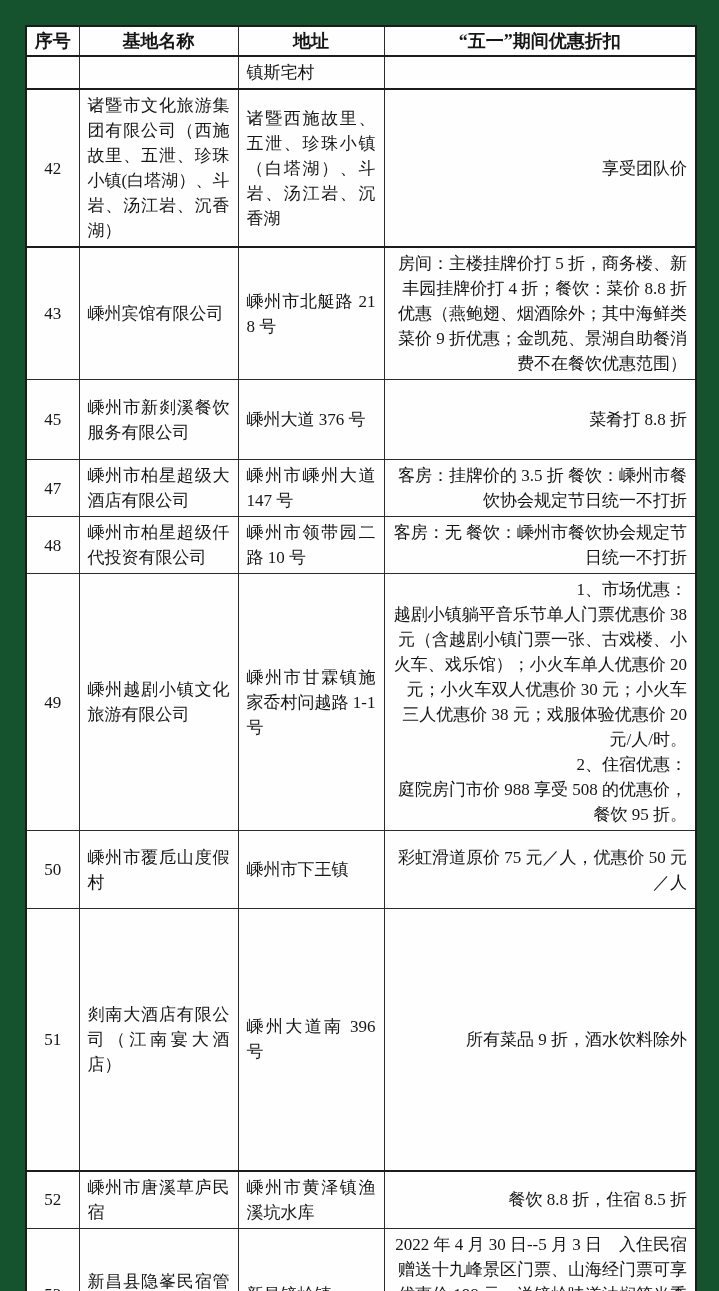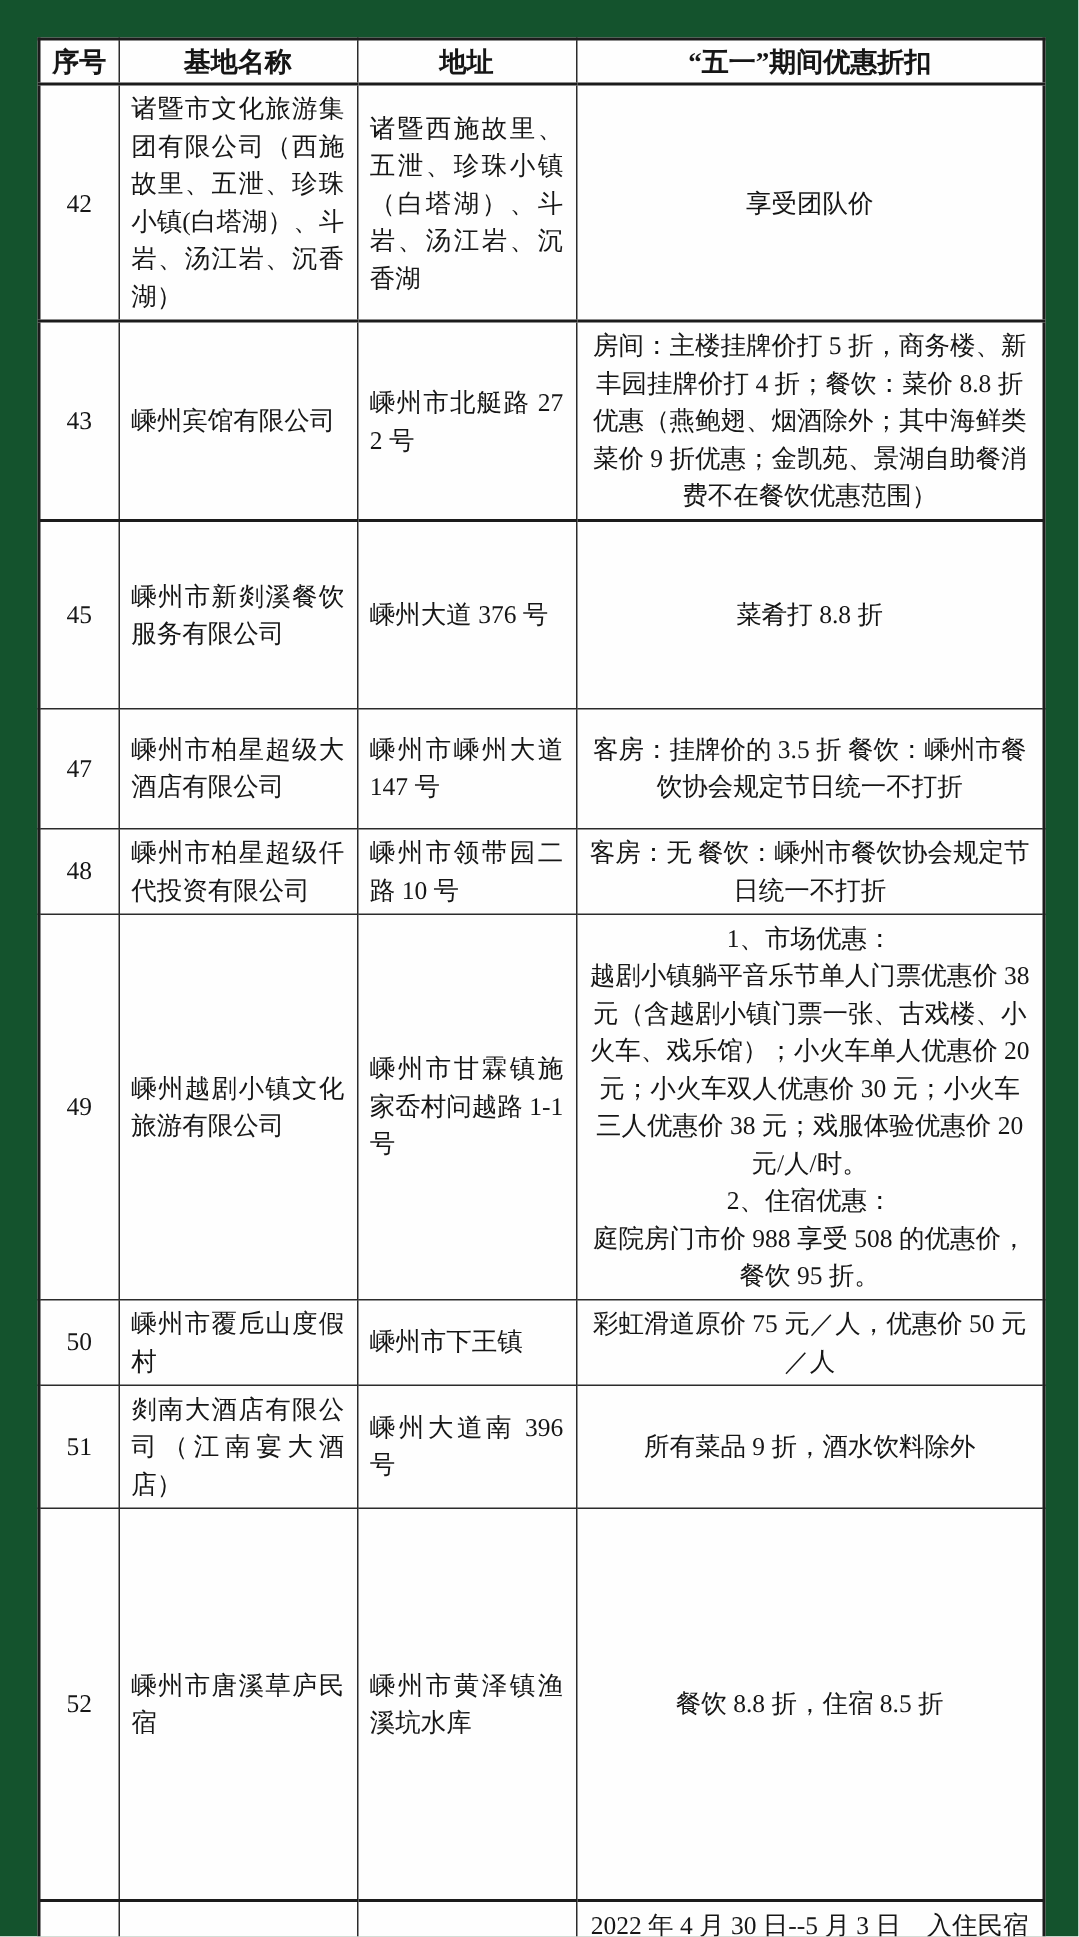--- a/index.html
+++ b/index.html
@@ -42,21 +42,21 @@
     font-weight: bold;
     text-align: center;
     font-size: 18px;
     height: 30px;
     line-height: 22px;
     padding: 2px 4px;
     border-bottom: 2px solid #1c1c1c;
   }
   td.c-num { text-align: center; }
   td.c-name, td.c-addr { text-align: justify; }
-  td.c-disc { text-align: center; white-space: pre-line; }
+  td.c-disc { text-align: right; white-space: pre-line; }
   
   tbody tr:nth-child(1)  { height: 28px; }
   tbody tr:nth-child(2)  { height: 130px; }
   tbody tr:nth-child(3)  { height: 125px; }
   tbody tr:nth-child(4)  { height: 80px; }
   tbody tr:nth-child(5)  { height: 55px; }
   tbody tr:nth-child(6)  { height: 55px; }
   tbody tr:nth-child(7)  { height: 52px; }
   tbody tr:nth-child(8)  { height: 78px; }
   tbody tr:nth-child(9)  { height: 262px; }
@@ -83,32 +83,38 @@
     </colgroup>
     <thead>
       <tr>
         <th>序号</th>
         <th>基地名称</th>
         <th>地址</th>
         <th>“五一”期间优惠折扣</th>
       </tr>
     </thead>
     <tbody id="tbody">
+  <tr>
+    <td class="c-num"></td>
+    <td class="c-name"></td>
+    <td class="c-addr">镇斯宅村</td>
+    <td class="c-disc"></td>
+  </tr>
 
   <tr>
     <td class="c-num">42</td>
     <td class="c-name">诸暨市文化旅游集团有限公司（西施故里、五泄、珍珠小镇(白塔湖）、斗岩、汤江岩、沉香湖）</td>
     <td class="c-addr">诸暨西施故里、五泄、珍珠小镇（白塔湖）、斗岩、汤江岩、沉香湖</td>
     <td class="c-disc">享受团队价</td>
   </tr>
 
   <tr>
     <td class="c-num">43</td>
     <td class="c-name">嵊州宾馆有限公司</td>
-    <td class="c-addr">嵊州市北艇路 272 号</td>
+    <td class="c-addr">嵊州市北艇路 218 号</td>
     <td class="c-disc">房间：主楼挂牌价打 5 折，商务楼、新丰园挂牌价打 4 折；餐饮：菜价 8.8 折优惠（燕鲍翅、烟酒除外；其中海鲜类菜价 9 折优惠；金凯苑、景湖自助餐消费不在餐饮优惠范围）</td>
   </tr>
 
 
   <tr>
     <td class="c-num">45</td>
     <td class="c-name">嵊州市新剡溪餐饮服务有限公司</td>
     <td class="c-addr">嵊州大道 376 号</td>
     <td class="c-disc">菜肴打 8.8 折</td>
   </tr>

